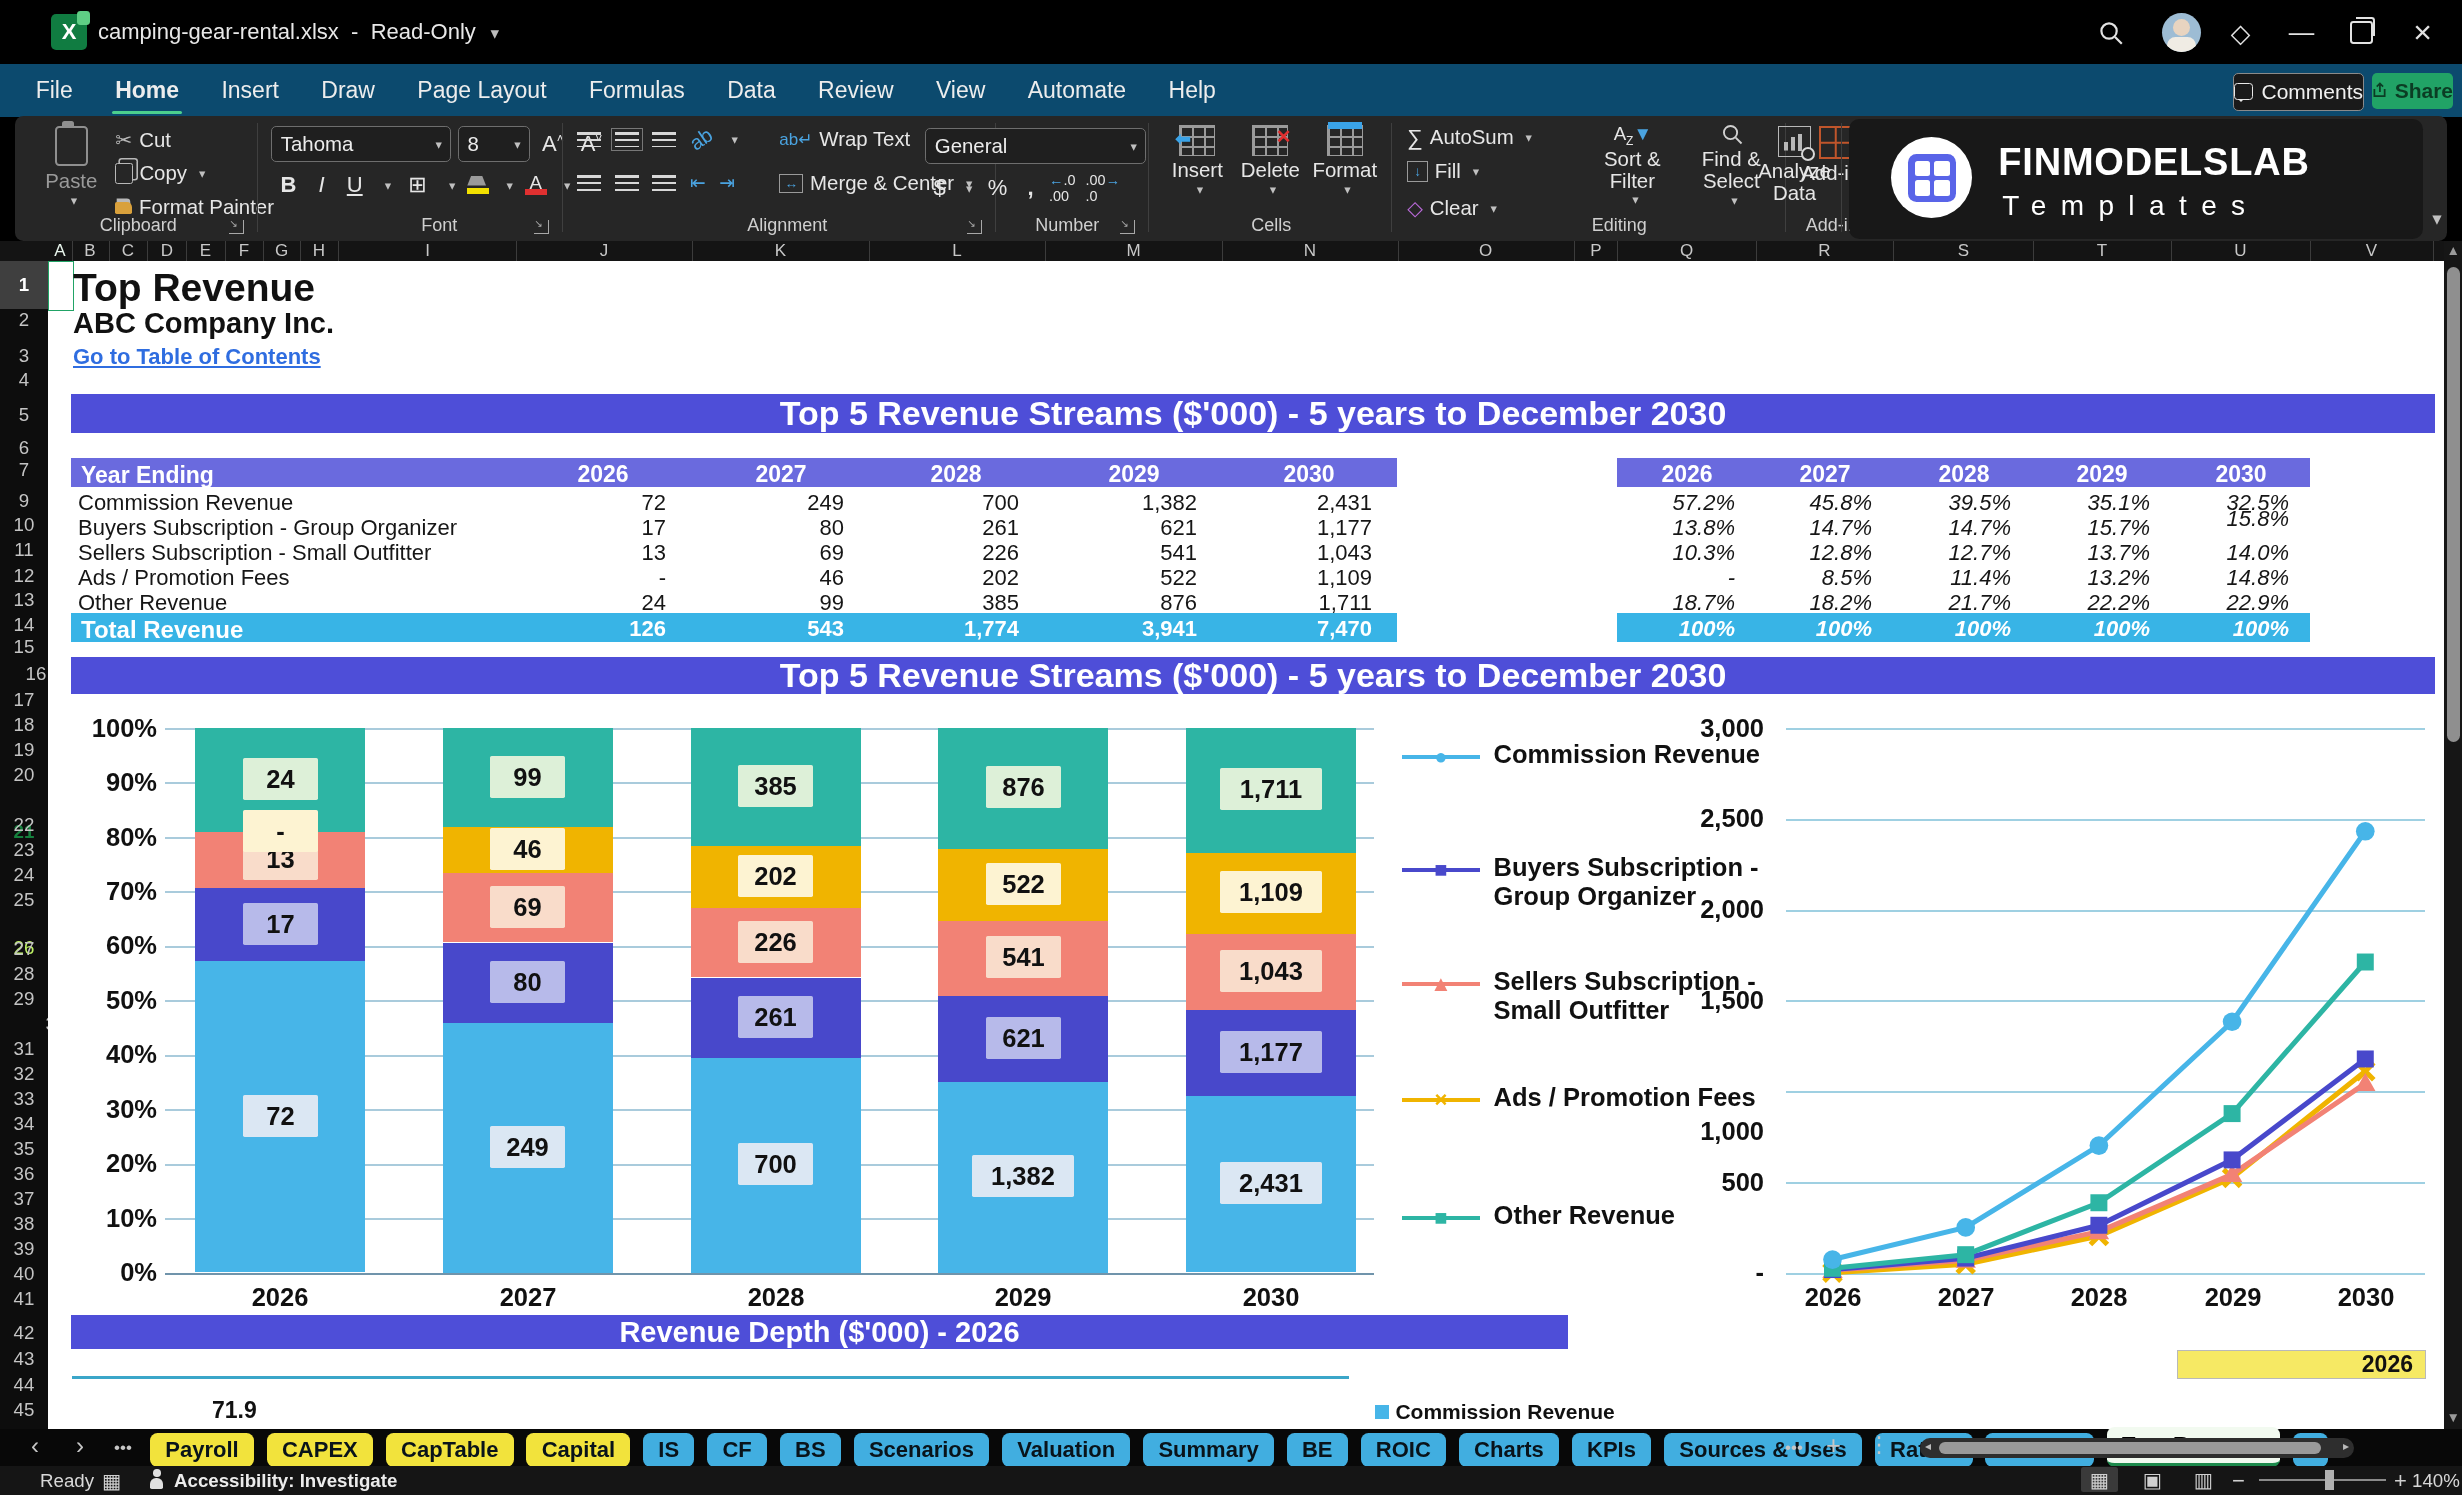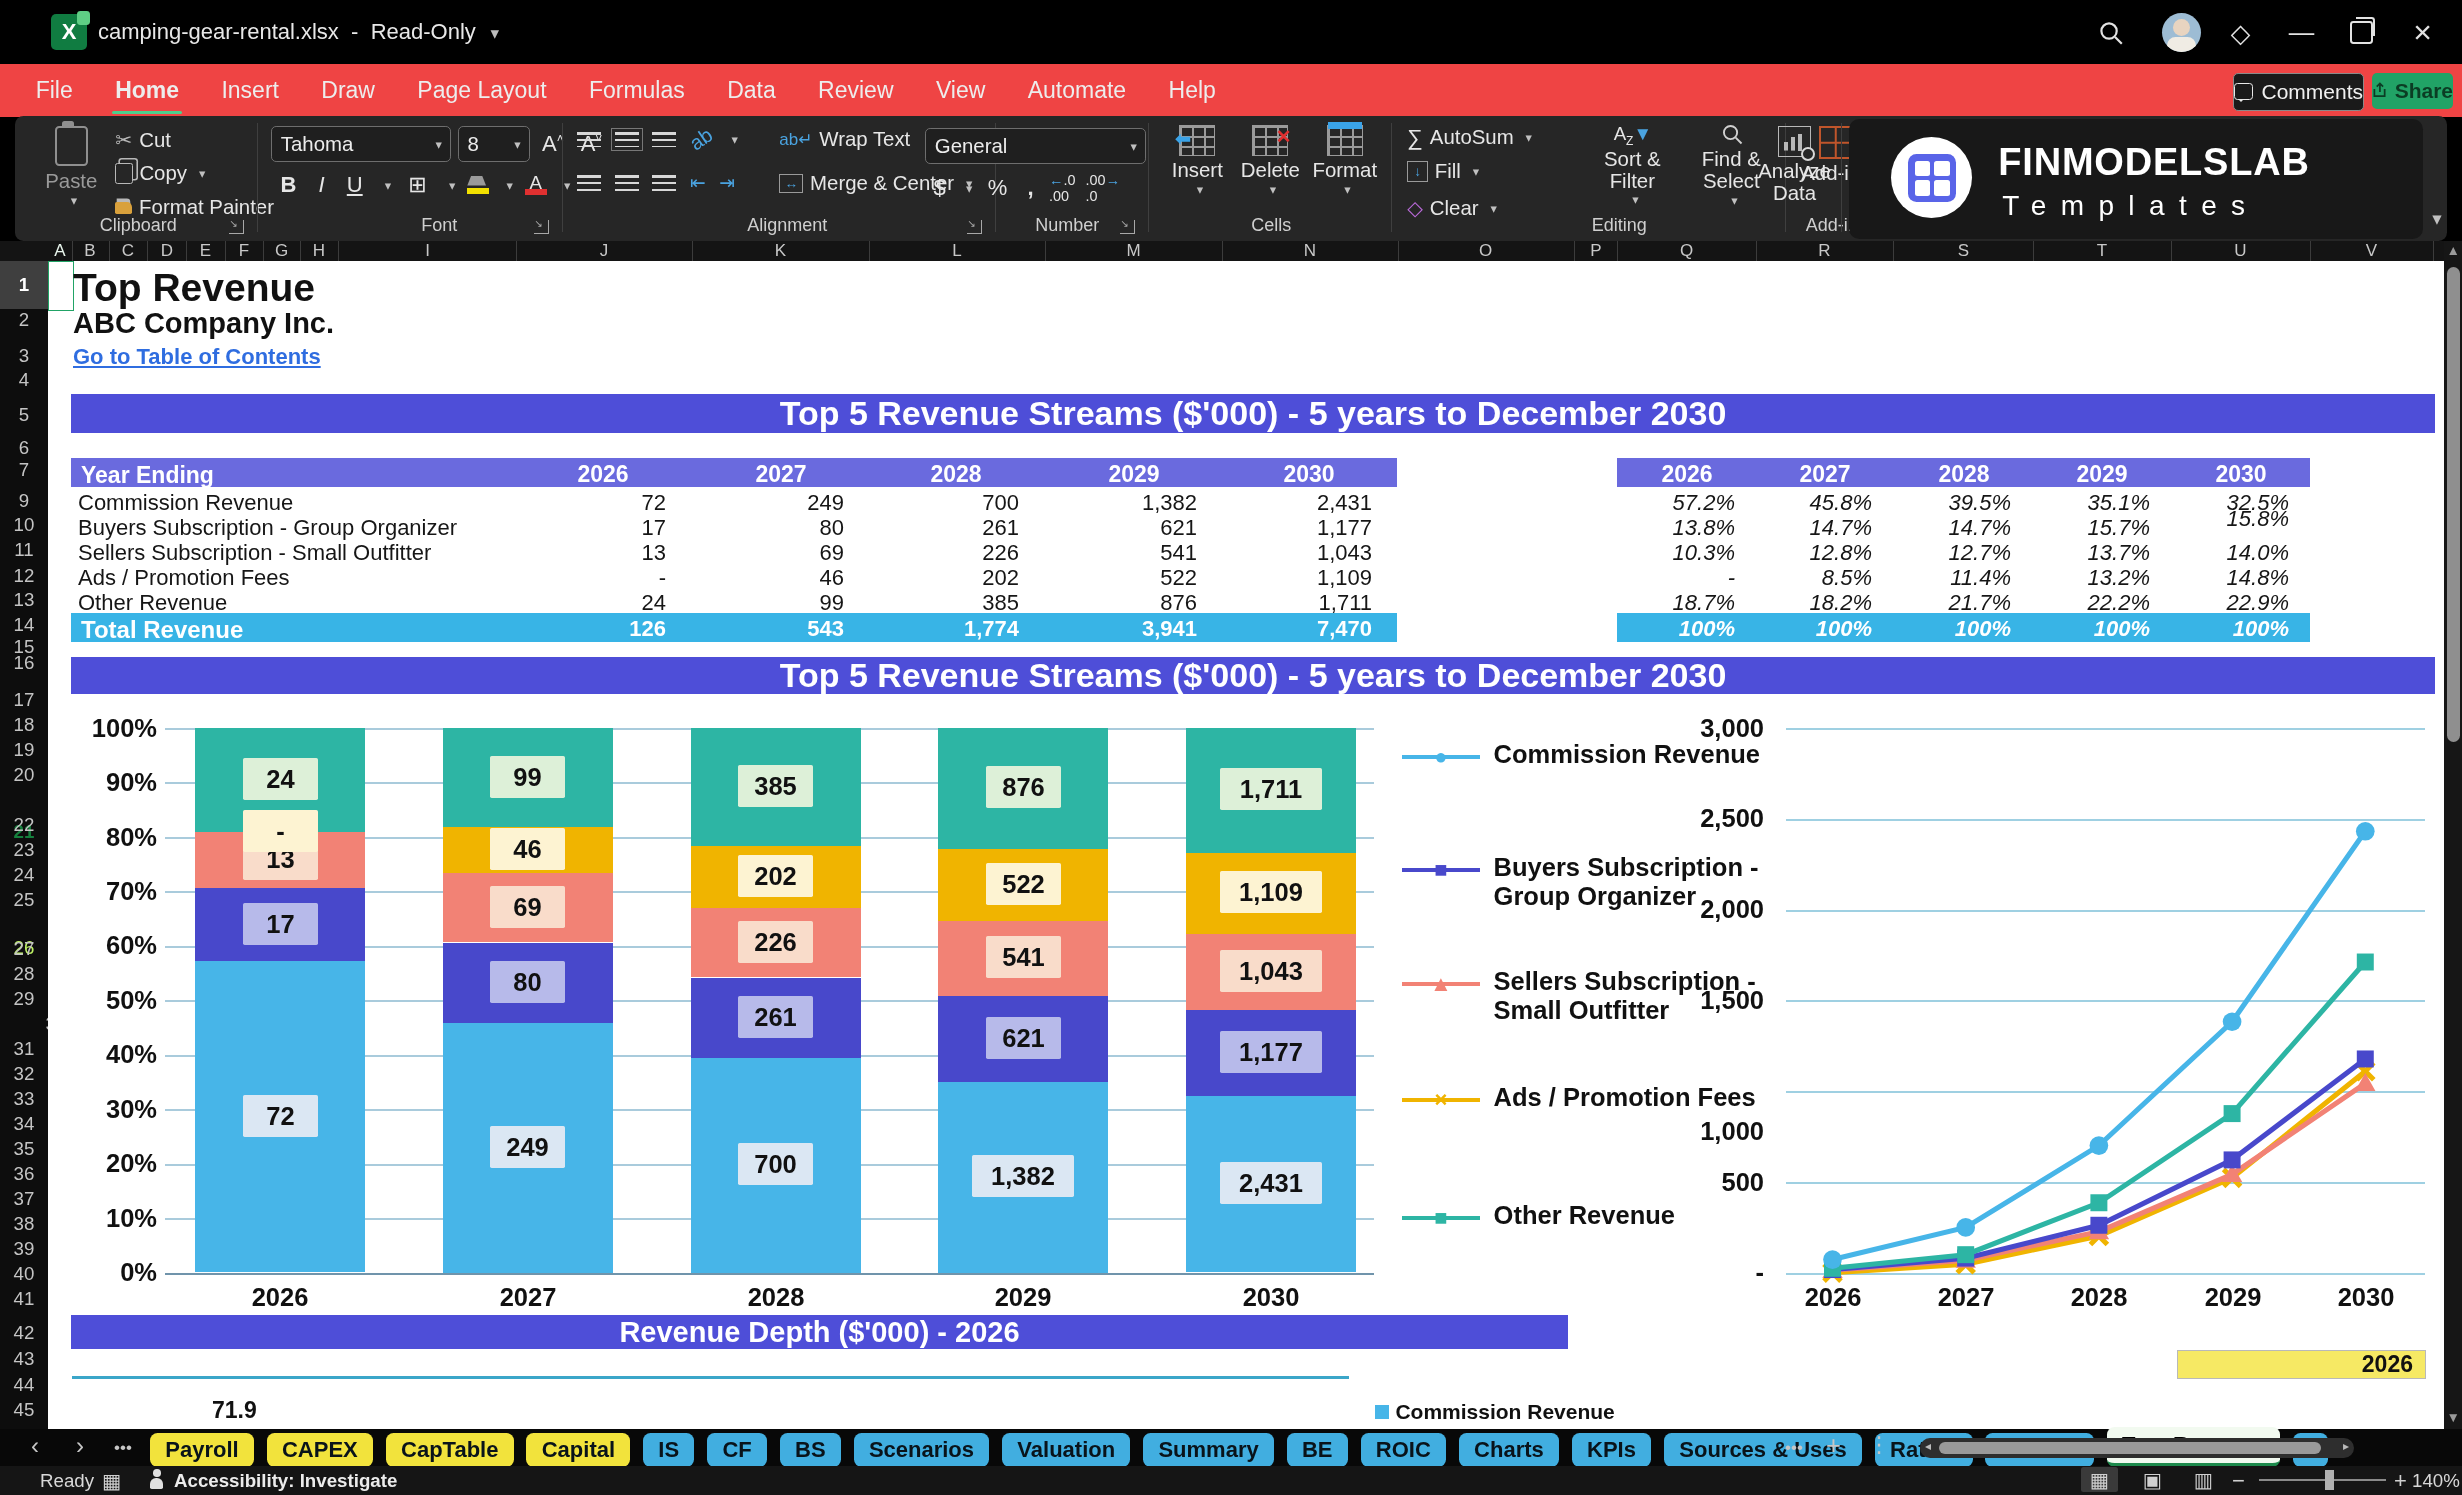--- a/index.html
+++ b/index.html
@@ -16,21 +16,21 @@
   .tb-title{position:absolute;left:98px;top:18.7px;font-size:22px;color:#e8e8e8;}
   .tb-caret{color:#bdbdbd;font-size:17px;margin-left:8.5px;}
   .tb-ico{position:absolute;top:12px;width:41px;height:41px;display:flex;align-items:center;justify-content:center;color:#e2e2e2;font-size:25.5px;}
   .avatar{position:absolute;left:2162px;top:12.7px;width:39px;height:39px;border-radius:50%;background:#9dbcd4;overflow:hidden;}
   .av-head{position:absolute;left:11px;top:6px;width:17px;height:17px;border-radius:50%;background:#e8d4c0;}
   .av-body{position:absolute;left:5.1px;top:24px;width:29px;height:17px;border-radius:8.5px 8.5px 0 0;background:#f0ece4;}
   .restore-box{width:18.7px;height:18.7px;border:2.1px solid #e2e2e2;border-radius:3.4px;position:relative;}
   .restore-box:before{content:"";position:absolute;left:3.4px;top:-6px;width:17px;height:17px;border:2.1px solid #e2e2e2;border-left:none;border-bottom:none;border-radius:0 3.4px 0 0;}
 
   
-  .menubar{position:absolute;left:0;top:64px;width:2462px;height:53px;background:#ef4444;}
+  .menubar{position:absolute;left:0;top:64px;width:2462px;height:53px;background:#0c4a6e;}
   .menu-tabs{position:absolute;left:34px;top:0;height:53px;display:flex;gap:39px;align-items:center;}
   .menu-tab{font-size:23px;color:#ededed;padding:5.1px 1.7px;position:relative;}
   .menu-tab.active{font-weight:bold;}
   .menu-tab.active:after{content:"";position:absolute;left:-1.7px;right:-1.7px;bottom:-5.1px;height:3.4px;background:#4ccf8d;border-radius:1.7px;}
   .comments-btn{position:absolute;left:2233px;top:8.5px;width:129px;height:36px;border:1.3px solid #8a8a8a;border-radius:5.1px;
                 display:flex;align-items:center;justify-content:center;gap:8.5px;color:#f0f0f0;font-size:21px;background:#1a1a1a;}
   .bubble{width:18.7px;height:14.4px;border:1.7px solid #e8e8e8;border-radius:3.4px;position:relative;}
   .bubble:after{content:"";position:absolute;left:2.5px;bottom:-6px;border:3.4px solid transparent;border-top-color:#e8e8e8;}
   .share-btn{position:absolute;left:2372px;top:8.5px;width:81px;height:36px;background:#21a366;border-radius:5.1px;
              display:flex;align-items:center;justify-content:center;gap:6.8px;color:#0b3d24;font-size:21px;font-weight:bold;}
@@ -387,21 +387,21 @@
         <div class="rowh" style="top: 143px; font-weight: normal; color: rgb(196, 196, 196);">5</div>
         <div class="rowh" style="top: 176px; font-weight: normal; color: rgb(196, 196, 196);">6</div>
         <div class="rowh" style="top: 198px; font-weight: normal; color: rgb(196, 196, 196);">7</div>
         <div class="rowh" style="top: 229px; font-weight: normal; color: rgb(196, 196, 196);">9</div>
         <div class="rowh" style="top: 253px; font-weight: normal; color: rgb(196, 196, 196);">10</div>
         <div class="rowh" style="top: 278px; font-weight: normal; color: rgb(196, 196, 196);">11</div>
         <div class="rowh" style="top: 304px; font-weight: normal; color: rgb(196, 196, 196);">12</div>
         <div class="rowh" style="top: 328px; font-weight: normal; color: rgb(196, 196, 196);">13</div>
         <div class="rowh" style="top: 353px; font-weight: normal; color: rgb(196, 196, 196);">14</div>
         <div class="rowh" style="top: 375px; font-weight: normal; color: rgb(196, 196, 196);">15</div>
-        <div class="rowh" style="top: 391px; font-weight: normal; color: rgb(196, 196, 196);">16</div>
+        <div class="rowh" style="top: 402px; font-weight: normal; color: rgb(196, 196, 196); margin-left: 12px;">16</div>
         <div class="rowh" style="top: 428px; font-weight: normal; color: rgb(196, 196, 196);">17</div>
         <div class="rowh" style="top: 453px; font-weight: normal; color: rgb(196, 196, 196);">18</div>
         <div class="rowh" style="top: 478px; font-weight: normal; color: rgb(196, 196, 196);">19</div>
         <div class="rowh" style="top: 503px; font-weight: normal; color: rgb(196, 196, 196);">20</div>
         <div class="rowh" style="top: 560px; font-weight: bold; color: #15803d;">21</div>
         <div class="rowh" style="top: 553px; font-weight: normal; color: rgb(196, 196, 196);">22</div>
         <div class="rowh" style="top: 578px; font-weight: normal; color: rgb(196, 196, 196);">23</div>
         <div class="rowh" style="top: 603px; font-weight: normal; color: rgb(196, 196, 196);">24</div>
         <div class="rowh" style="top: 628px; font-weight: normal; color: rgb(196, 196, 196);">25</div>
         <div class="rowh" style="top: 676px; font-weight: normal; color: #bef264; text-align: center;">26</div>

